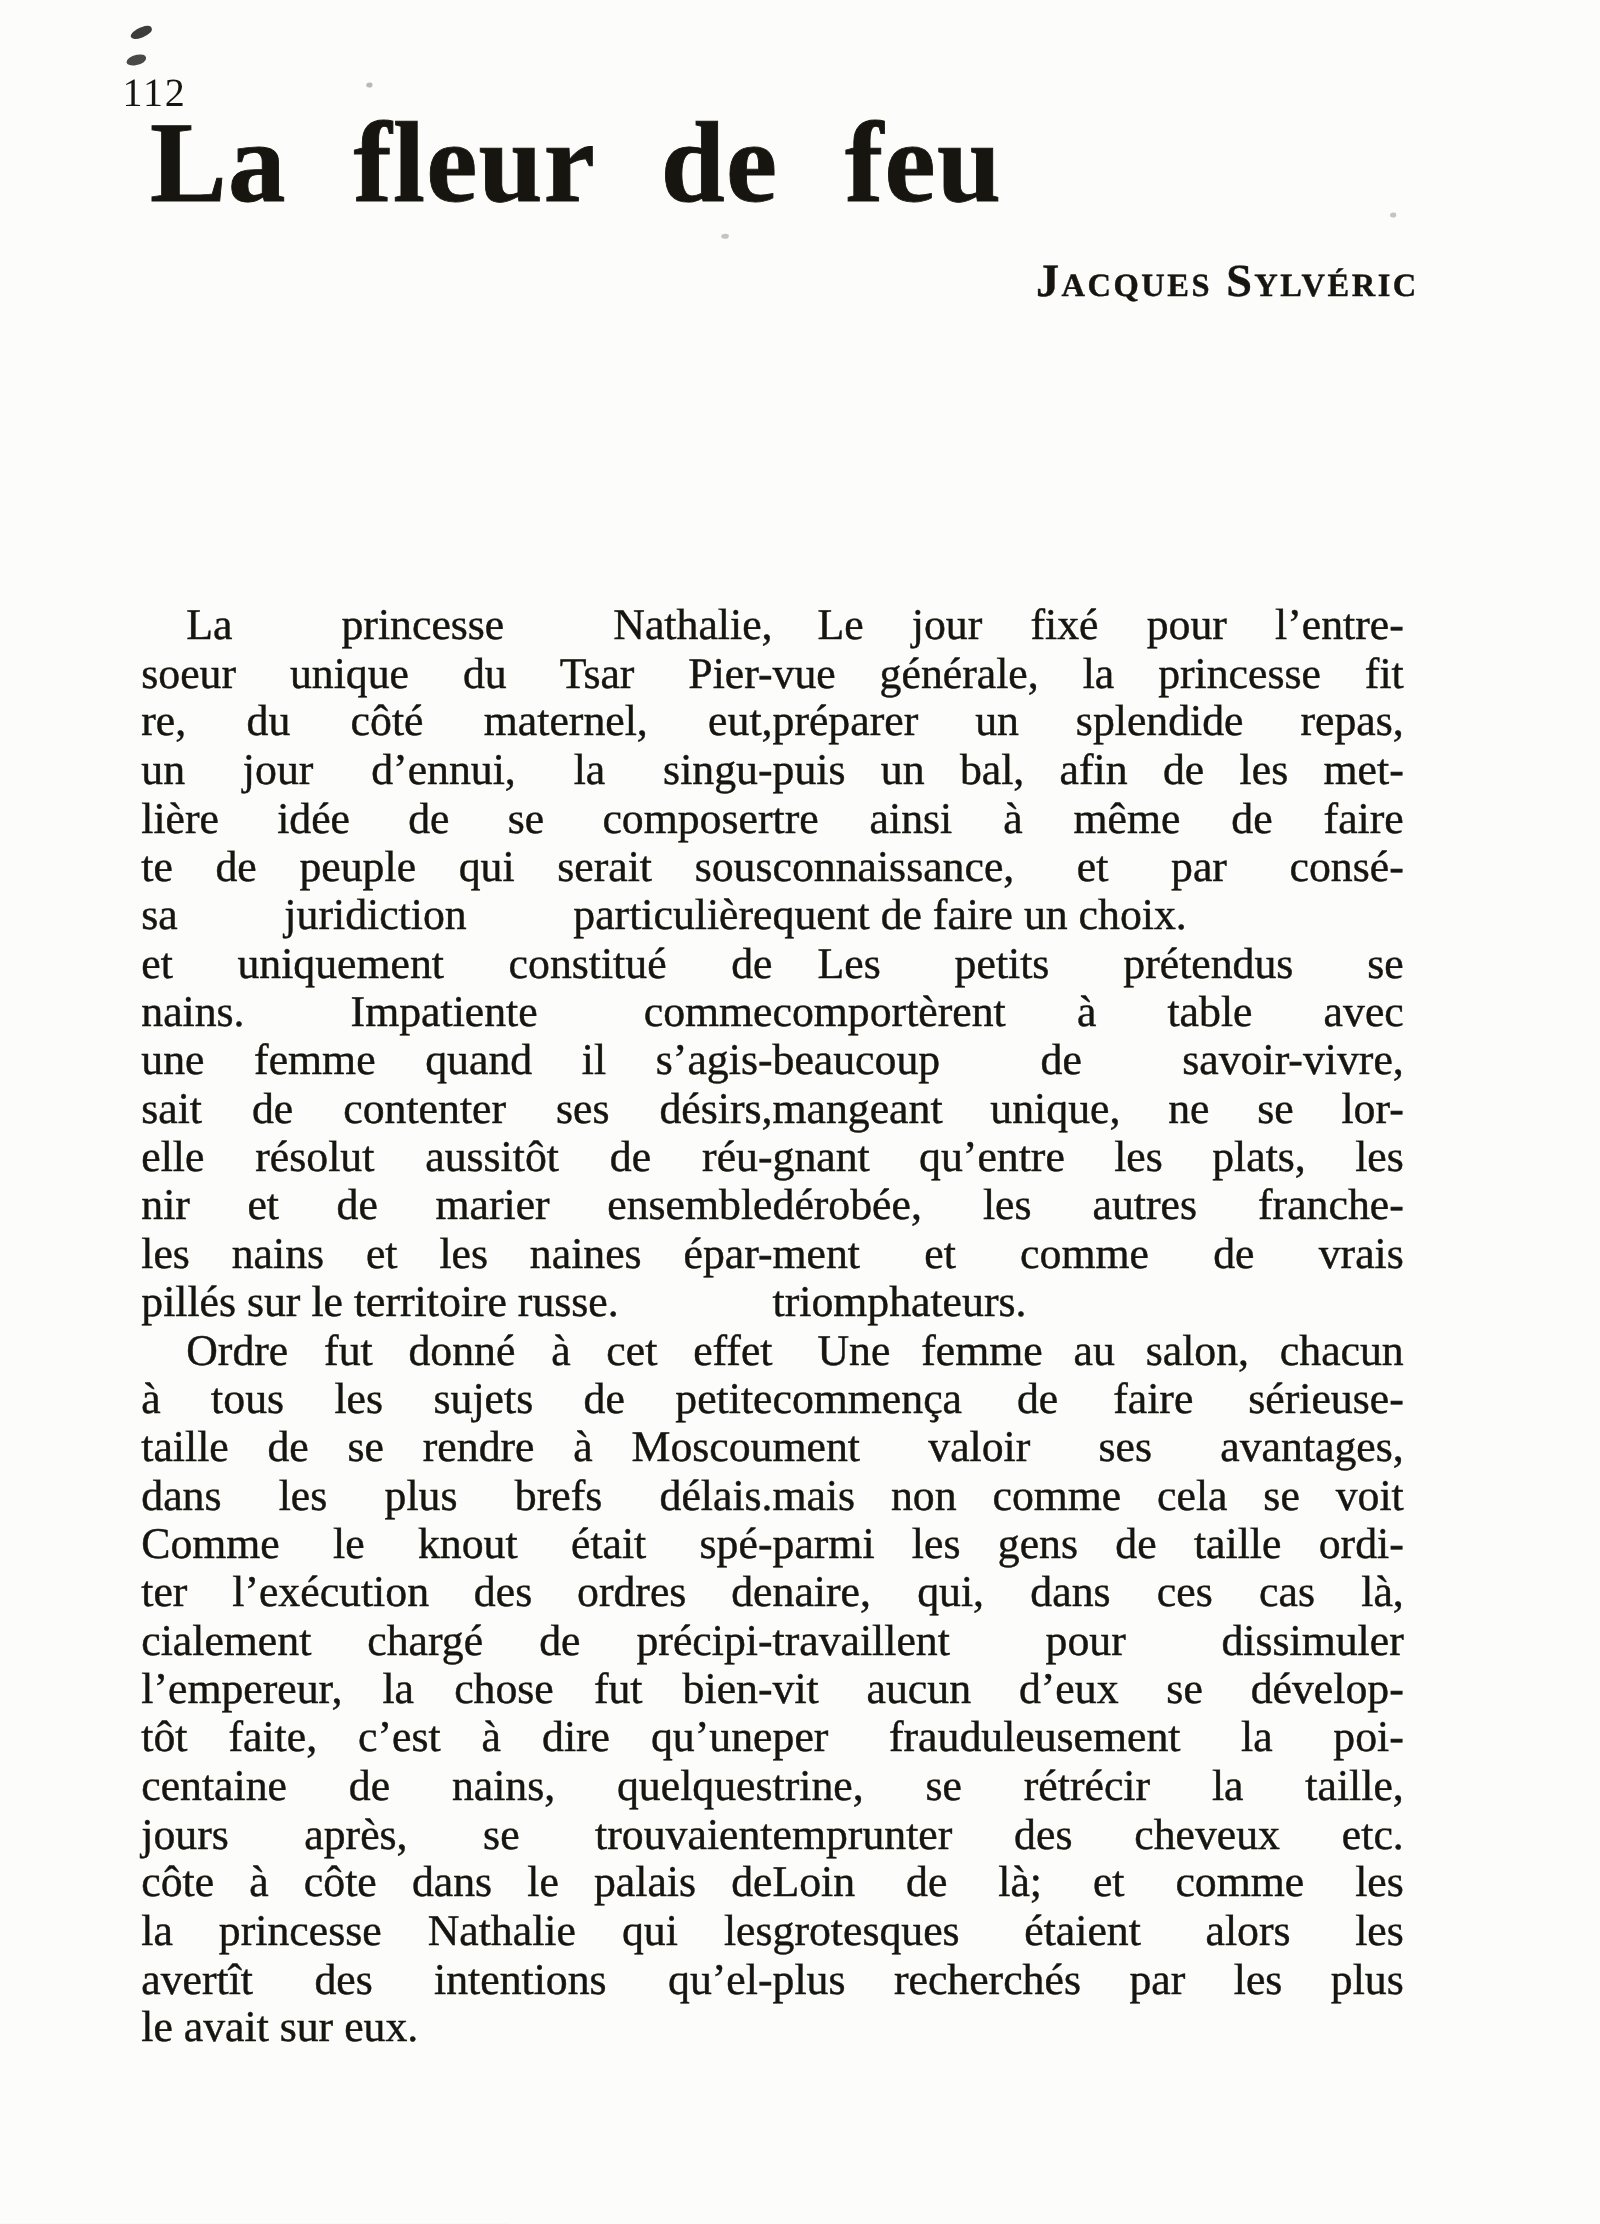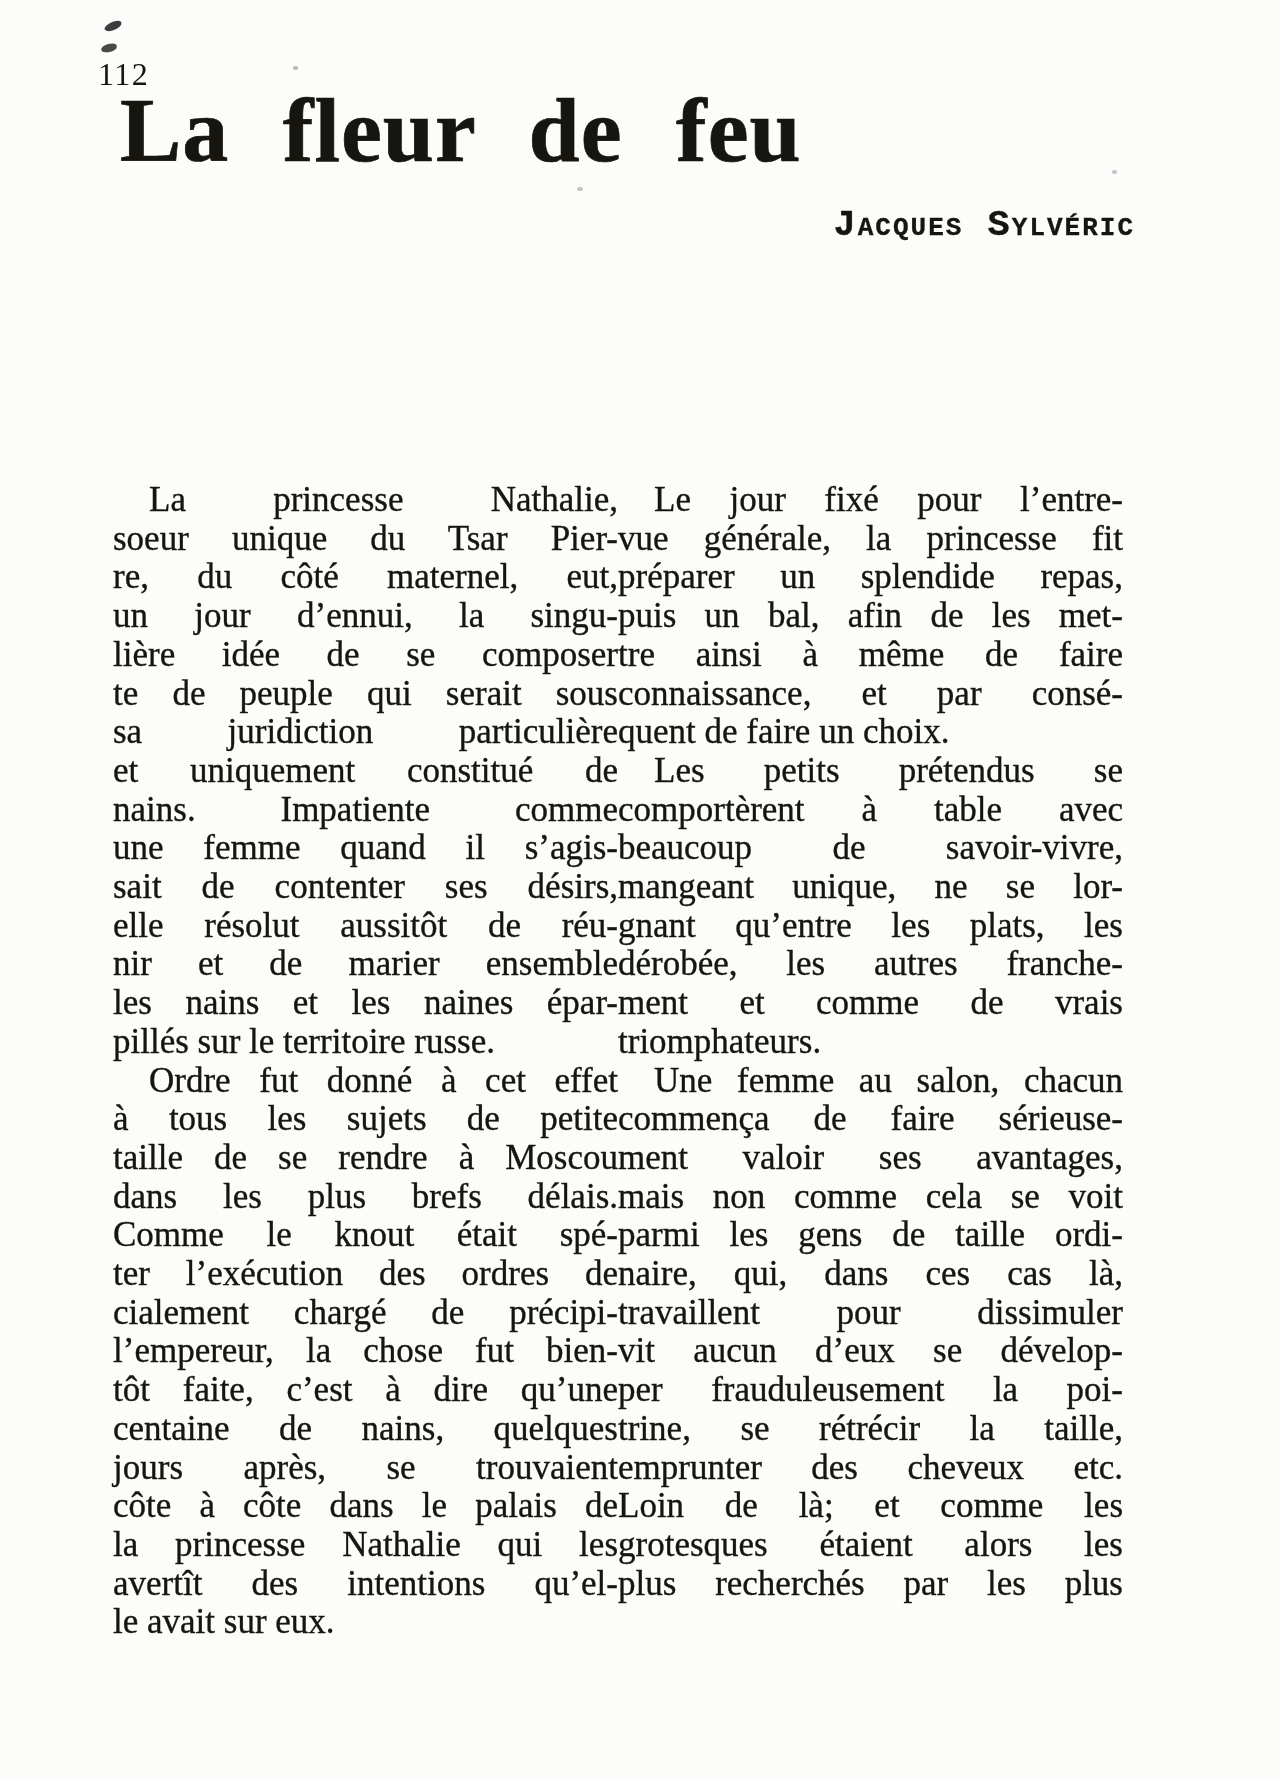--- a/index.html
+++ b/index.html
@@ -40,21 +40,20 @@
   }
   .byline{
     position:absolute;
     left:0;top:204px;
     width:1135px;
     text-align:right;
     font-size:37px;
     font-weight:700;
     font-variant:small-caps;
     letter-spacing:2px;
-    font-family:Liberation Mono, monospace;
     -webkit-text-stroke:0.3px var(--ink);
   }
   .columns{
     position:absolute;
     left:113px;top:481px;
     width:1060px;
     display:flex;
   }
   .column{
     width:505px;

